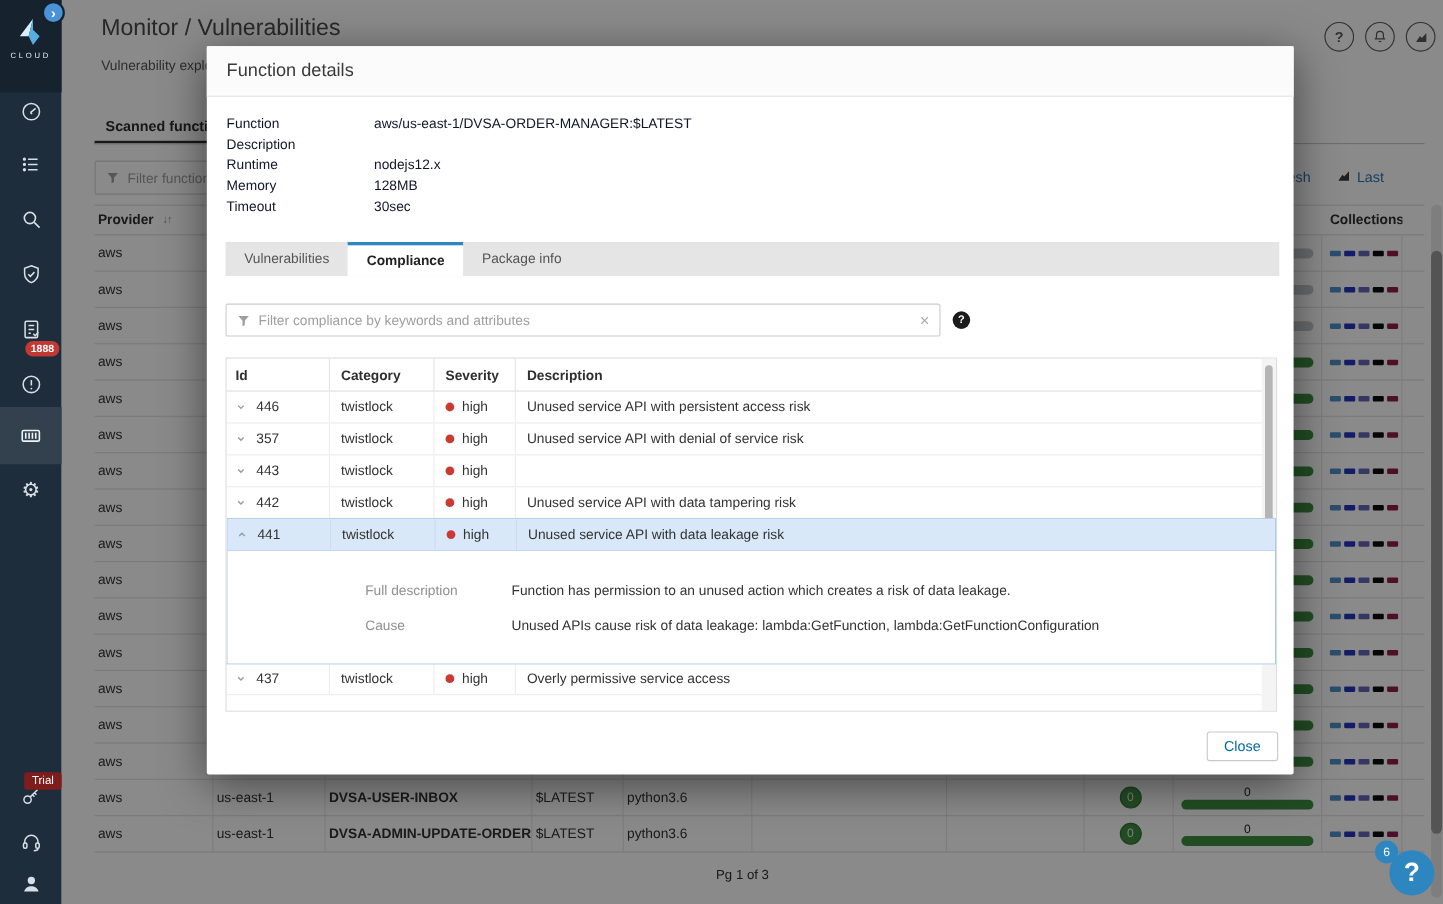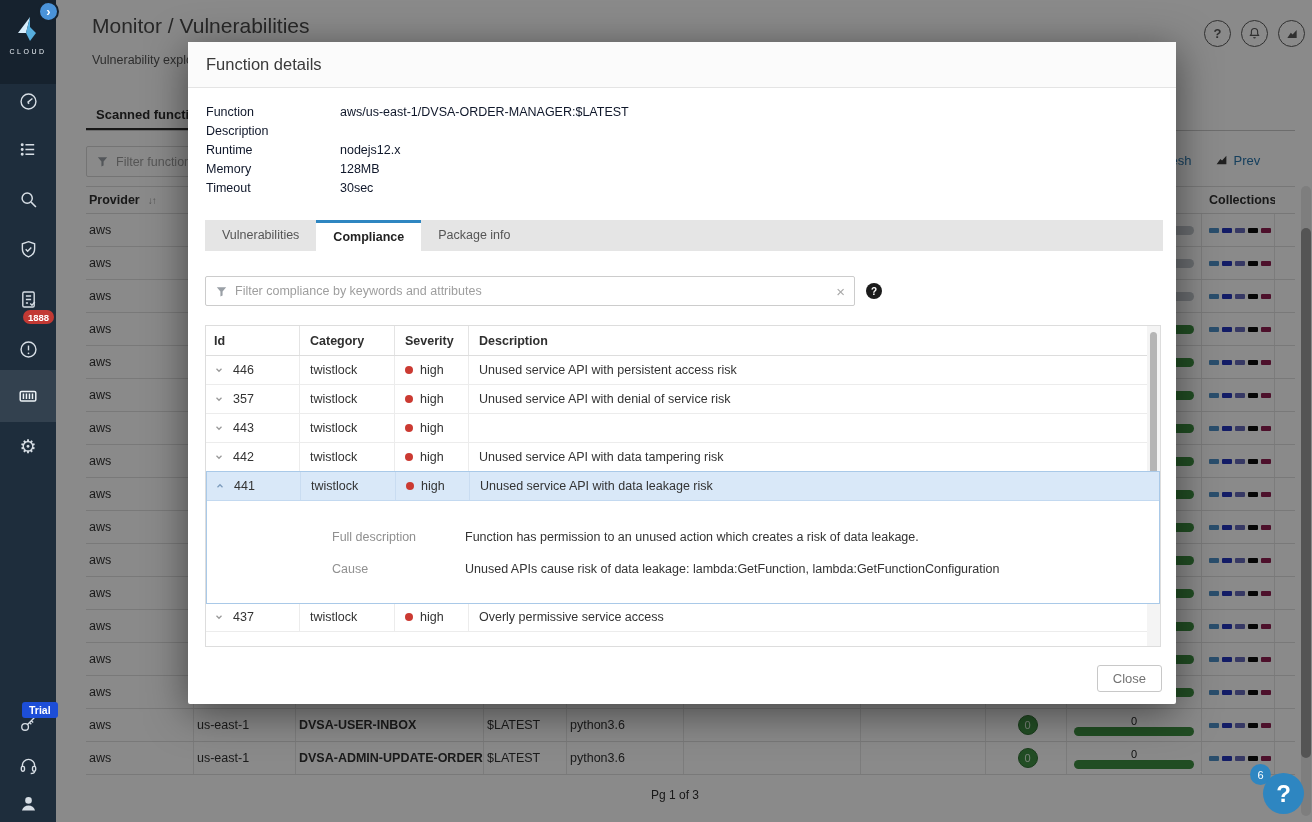--- a/index.html
+++ b/index.html
@@ -62,22 +62,22 @@
   .logo-word { color:#e9eff4; font-size:7px; letter-spacing:2.5px; margin-top:6px; }
   .expand-badge { position:absolute; left:38px; top:1px; width:21px; height:21px; border-radius:50%;
     background:#4a93d9; color:#fff; display:flex; align-items:center; justify-content:center;
     font-size:13px; font-weight:bold; z-index:55; border:2px solid #16222e; }
   .side-ic { position:absolute; left:0; width:56px; height:44px; display:flex; align-items:center; justify-content:center; cursor:pointer; }
   .side-ic.active { background:#33414f; height:52px; }
   .side-ic svg { display:block; }
   .gear-glyph { color:#d7dee5; font-size:19px; line-height:1; }
   .alert-count { position:absolute; left:23px; top:310px; background:#c23934; color:#fff; font-size:9.5px;
     font-weight:bold; border-radius:8px; padding:1.5px 5px; z-index:52; }
-  .trial-badge { position:absolute; left:22px; top:702px; background:#1d4ed8; color:#fff; font-size:10.5px;
-    border-radius:3px; padding:2px 7px; z-index:52;font-weight:bold; }
+  .trial-badge { position:absolute; left:22px; top:702px; background:#7f1d1d; color:#fff; font-size:10.5px;
+    border-radius:3px; padding:2px 7px; z-index:52; }
 
   
   .modal { position:absolute; left:188px; top:42px; width:988px; height:662px; background:#fff;
     border-radius:2px; box-shadow:0 8px 40px rgba(0,0,0,0.5); z-index:60; }
   .m-header { height:46px; background:#fbfbfb; border-bottom:1px solid #e4e4e4; display:flex; align-items:center; padding-left:18px;
     font-size:16.5px; color:#3a3a3a; }
   .m-details { position:absolute; left:18px; top:60px; }
   .m-drow { display:flex; height:19px; align-items:center; color:#0f172a; }
   .m-dlabel { width:134px; }
   .m-tabs { position:absolute; left:17px; top:178px; width:958px; height:31px; background:#e5e5e5; display:flex; }
@@ -101,21 +101,21 @@
   .sev-dot { width:8px; height:8px; border-radius:50%; background:#cb3a32; flex:0 0 auto; }
   .sel-block { border:1px solid #a9c9e8; margin:-1px 0; position:relative; z-index:2; background:#fff; }
   .mt-row.selected { background:#d9e8f8; border-bottom:1px solid #c3d9f0; }
   .mt-row.selected .mc { border-right-color:#c9dcf1; }
   .m-expand { height:102px; position:relative; background:#fff; }
   .exp-row { position:absolute; left:125px; display:flex; }
   .exp-label { width:133px; color:#909090; }
   .exp-val { color:#333; }
   .chev { flex:0 0 auto; }
   .m-close { position:absolute; right:14px; top:623px; padding:5px 15px; background:#fff; border:1px solid #c8c8c8;
-    border-radius:3px; color:#737373; font-size:13px; cursor:pointer; font-family:inherit;text-align:right; }
+    border-radius:3px; color:#0369a1; font-size:13px; cursor:pointer; font-family:inherit;text-align:right; }
 
   
   .fab-badge { position:absolute; left:1250px; top:764px; width:21px; height:21px; border-radius:50%; background:#2e86c1;
     color:#fff; font-size:11px; display:flex; align-items:center; justify-content:center; z-index:70; }
   .fab { position:absolute; left:1263px; top:773px; width:41px; height:41px; border-radius:50%; background:#2e86c1;
     color:#fff; font-size:24px; font-weight:bold; display:flex; align-items:center; justify-content:center; z-index:71; cursor:pointer; }
 </style>
 </head>
 <body>
 
@@ -152,21 +152,21 @@
     </div>
 
     <div class="link-row">
       <span class="link">
           <span>Refresh</span>
         </span>
       <span class="link">
         <svg width="15" height="13" viewBox="0 0 24 24">
             <path d="M3 19 L10 9 L13 12 L21 3 V19 Z" fill="#3c3c3c"></path>
           </svg>
-        <span>Prev</span>
+        <span>Last</span>
       </span>
     </div>
 
     <div class="bg-table">
       <div class="bg-thead">
         <div class="c c-provider">
             <span>Provider</span>
           <span class="sort-ic">↓↑</span>
           </div>
         <div class="c c-region"></div>

